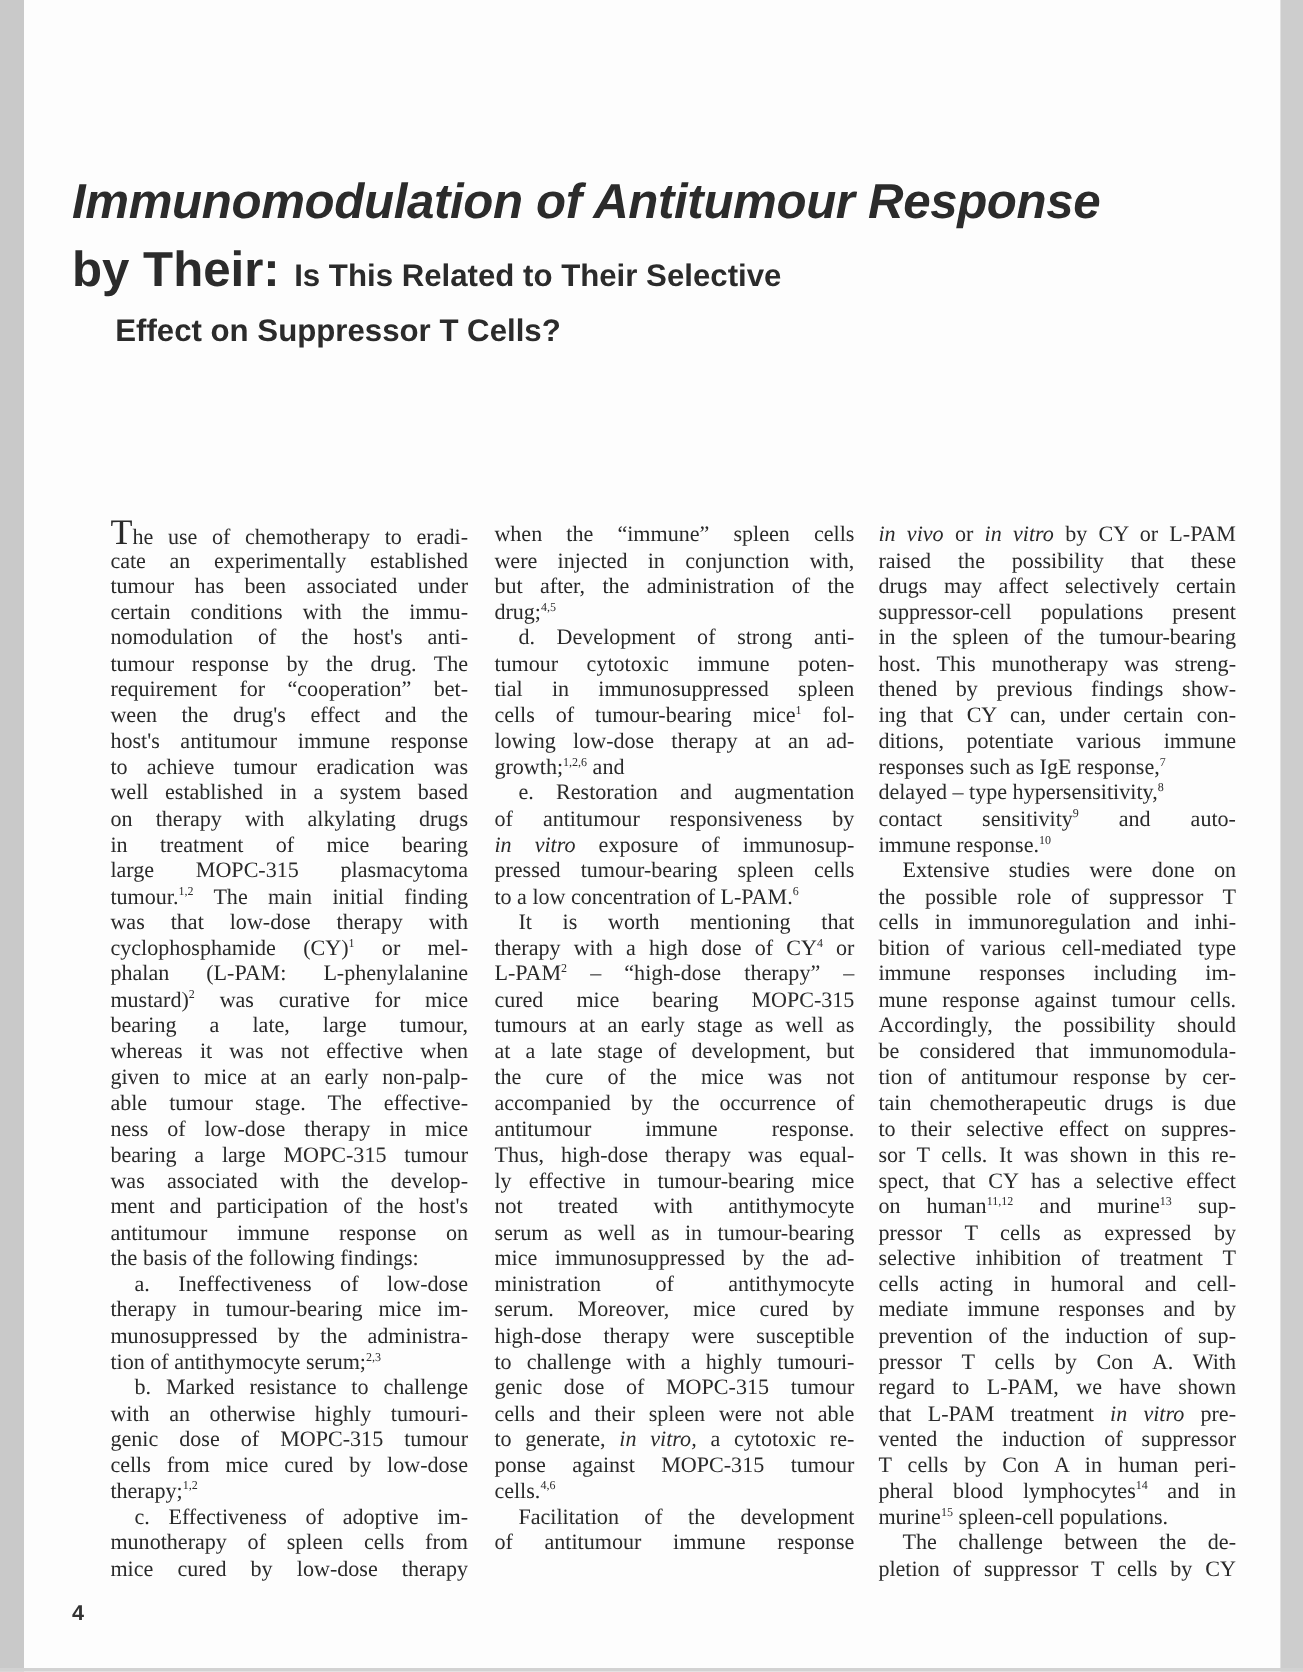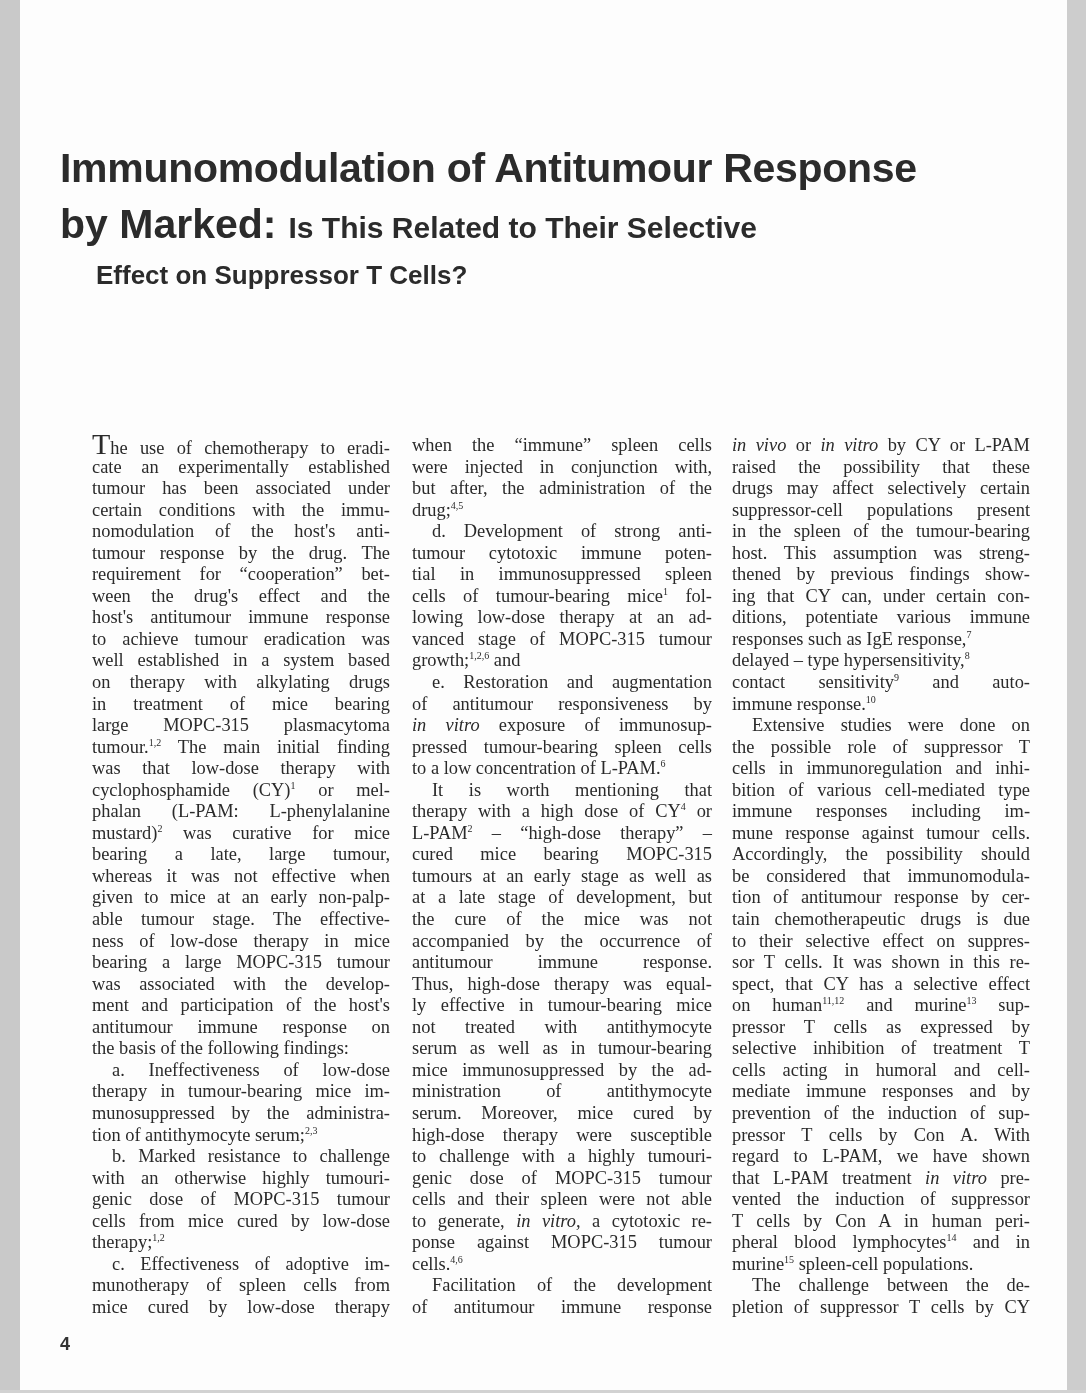--- a/index.html
+++ b/index.html
@@ -6,23 +6,23 @@
   body {
     width: 1086px; height: 1393px; position: relative; overflow: hidden;
     background: #fdfdfd;
     font-family: "Liberation Serif", "DejaVu Serif", serif;
     color: #2a2a2a;
   }
   .edge-left { position: absolute; left: 0; top: 0; width: 20px; height: 1393px; background: #c9c9c9; }
   .edge-right { position: absolute; right: 0; top: 0; width: 19px; height: 1393px; background: #cdcdcd; }
   .edge-bottom { position: absolute; left: 0; bottom: 0; width: 1086px; height: 3px; background: #d2d2d2; }
   .title-block { position: absolute; left: 60px; top: 140px; width: 900px; font-family: "Liberation Sans", "DejaVu Sans", sans-serif; font-weight: bold; color: #2b2b2b; }
-  .t1 { position: absolute; left: 0; top: 5px; font-size: 41px; letter-spacing: -0.3px; white-space: nowrap; }
+  .t1 { position: absolute; left: 0; top: 5px; font-size: 41px; letter-spacing: -0.3px; white-space: nowrap; font-style: italic; }
   .t2 { position: absolute; left: 0; top: 61px; font-size: 41px; white-space: nowrap; }
-  .t2 .sub { font-size: 30px; margin-left: 12px; }
+  .t2 .sub { font-size: 26px; margin-left: 12px; }
   .t3 { position: absolute; left: 0; top: 120px; font-size: 26px; white-space: nowrap; margin-left: 36px; }
   .col { position: absolute; top: 435px; width: 298px; font-size: 18.4px; line-height: 21.55px; margin-left: 32px; }
   .col1 { left: 60px; }
   .col2 { left: 380px; width: 300px; }
   .col3 { left: 700px; width: 298px; }
   .ln { display: block; height: 21.55px; white-space: nowrap; text-align: justify; text-align-last: justify; overflow: visible; }
   .ln.end { text-align-last: left; }
   .ln.indent { padding-left: 20px; }
   .dropcap { font-size: 30px; line-height: 18px; }
   sup { font-size: 10px; line-height: 0; vertical-align: 7px; }
@@ -31,21 +31,21 @@
 </style>
 </head>
 <body>
 
 <div class="edge-left"></div>
 <div class="edge-right"></div>
 <div class="edge-bottom"></div>
 
 <div class="title-block">
   <div class="t1">Immunomodulation of Antitumour Response</div>
-  <div class="t2"><span>by Marked:</span><span class="sub">Is This Related to Their Selective</span></div>
+  <div class="t2"><span>by Their:</span><span class="sub">Is This Related to Their Selective</span></div>
   <div class="t3">Effect on Suppressor T Cells?</div>
 </div>
 
 <div class="col col1">
   <span class="ln"><span class="dropcap">T</span><span>he use of chemotherapy to eradi-</span></span>
   <span class="ln">cate an experimentally established</span>
   <span class="ln">tumour has been associated under</span>
   <span class="ln">certain conditions with the immu-</span>
   <span class="ln">nomodulation of the host's anti-</span>
   <span class="ln">tumour response by the drug. The</span>
@@ -89,21 +89,20 @@
 <div class="col col2">
   <span class="ln">when the “immune” spleen cells</span>
   <span class="ln">were injected in conjunction with,</span>
   <span class="ln">but after, the administration of the</span>
   <span class="ln end"><span>drug;</span><sup>4,5</sup></span>
   <span class="ln indent">d. Development of strong anti-</span>
   <span class="ln">tumour cytotoxic immune poten-</span>
   <span class="ln">tial in immunosuppressed spleen</span>
   <span class="ln"><span>cells of tumour-bearing mice</span><sup>1</sup> <span>fol-</span></span>
   <span class="ln">lowing low-dose therapy at an ad-</span>
-  <span class="ln">vanced stage of MOPC-315 tumour</span>
   <span class="ln end"><span>growth;</span><sup>1,2,6</sup> <span>and</span></span>
   <span class="ln indent">e. Restoration and augmentation</span>
   <span class="ln">of antitumour responsiveness by</span>
   <span class="ln"><i>in vitro</i> <span>exposure of immunosup-</span></span>
   <span class="ln">pressed tumour-bearing spleen cells</span>
   <span class="ln end"><span>to a low concentration of L-PAM.</span><sup>6</sup></span>
   <span class="ln indent">It is worth mentioning that</span>
   <span class="ln"><span>therapy with a high dose of CY</span><sup>4</sup> <span>or</span></span>
   <span class="ln"><span>L-PAM</span><sup>2</sup> <span>– “high-dose therapy” –</span></span>
   <span class="ln">cured mice bearing MOPC-315</span>
@@ -129,21 +128,21 @@
   <span class="ln indent">Facilitation of the development</span>
   <span class="ln">of antitumour immune response</span>
 </div>
 
 <div class="col col3">
   <span class="ln"><i>in vivo</i> <span>or</span> <i>in vitro</i> <span>by CY or L-PAM</span></span>
   <span class="ln">raised the possibility that these</span>
   <span class="ln">drugs may affect selectively certain</span>
   <span class="ln">suppressor-cell populations present</span>
   <span class="ln">in the spleen of the tumour-bearing</span>
-  <span class="ln">host. This assumption was streng-</span>
+  <span class="ln">host. This munotherapy was streng-</span>
   <span class="ln">thened by previous findings show-</span>
   <span class="ln">ing that CY can, under certain con-</span>
   <span class="ln">ditions, potentiate various immune</span>
   <span class="ln end"><span>responses such as IgE response,</span><sup>7</sup></span>
   <span class="ln end"><span>delayed – type hypersensitivity,</span><sup>8</sup></span>
   <span class="ln"><span>contact sensitivity</span><sup>9</sup> <span>and auto-</span></span>
   <span class="ln end"><span>immune response.</span><sup>10</sup></span>
   <span class="ln indent">Extensive studies were done on</span>
   <span class="ln">the possible role of suppressor T</span>
   <span class="ln">cells in immunoregulation and inhi-</span>

